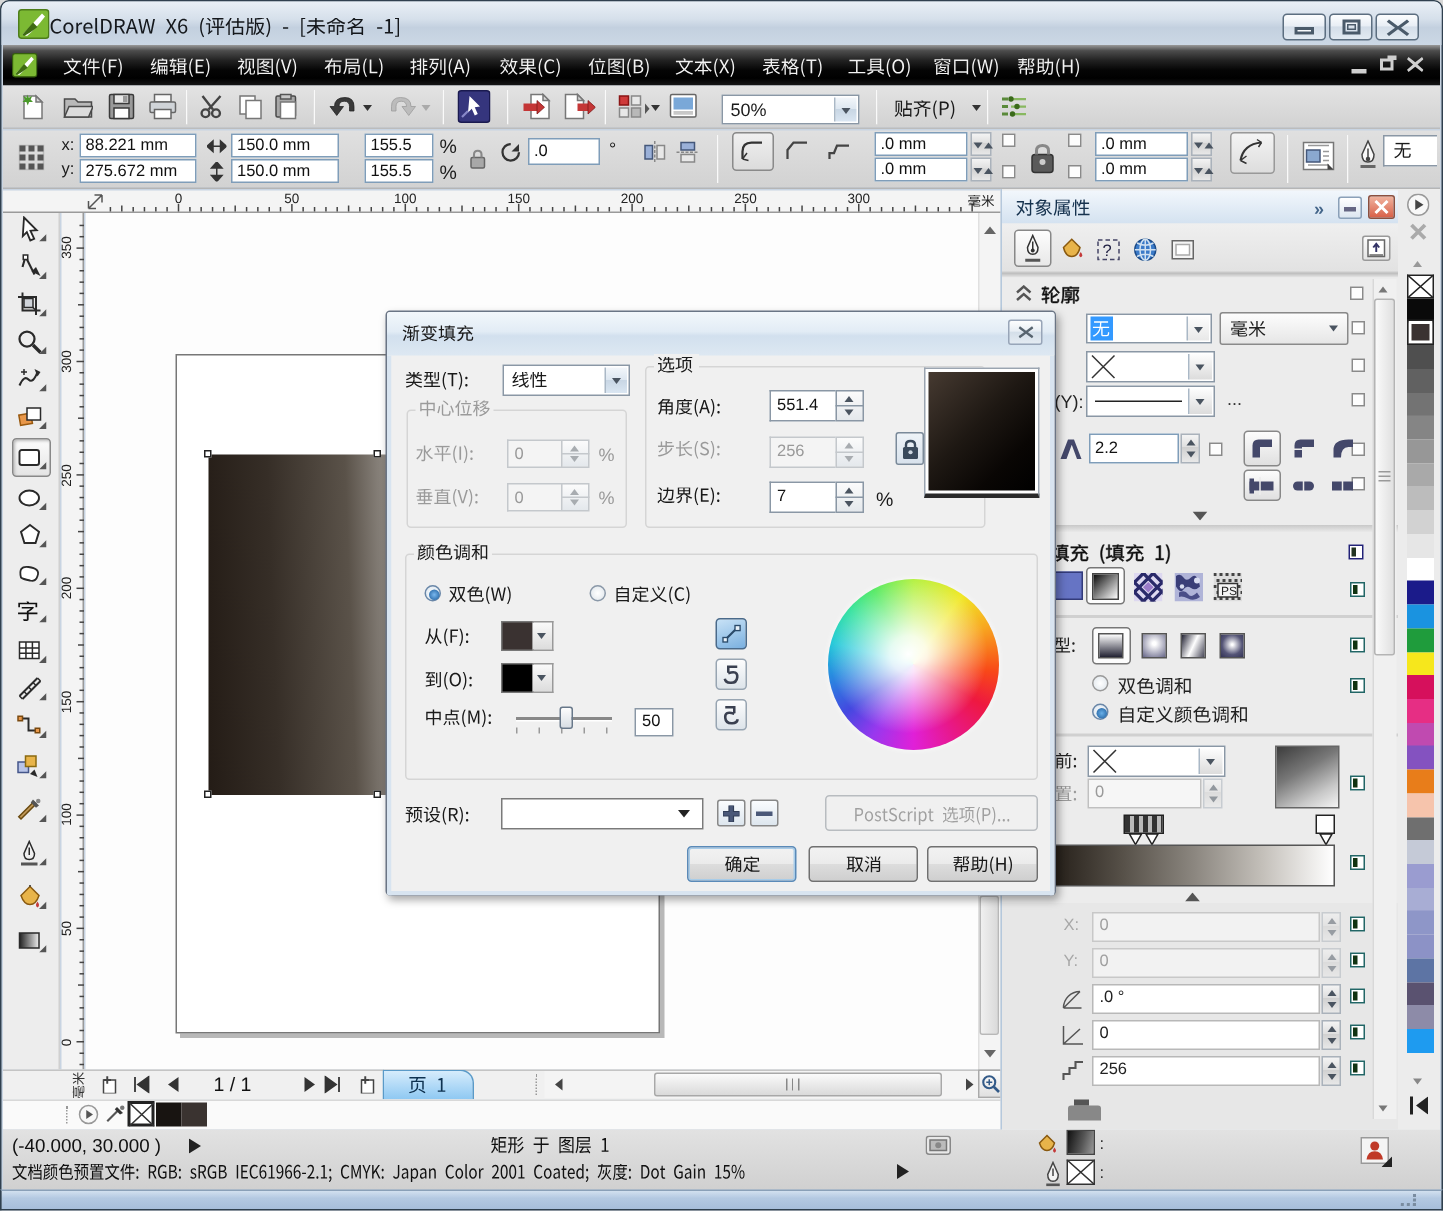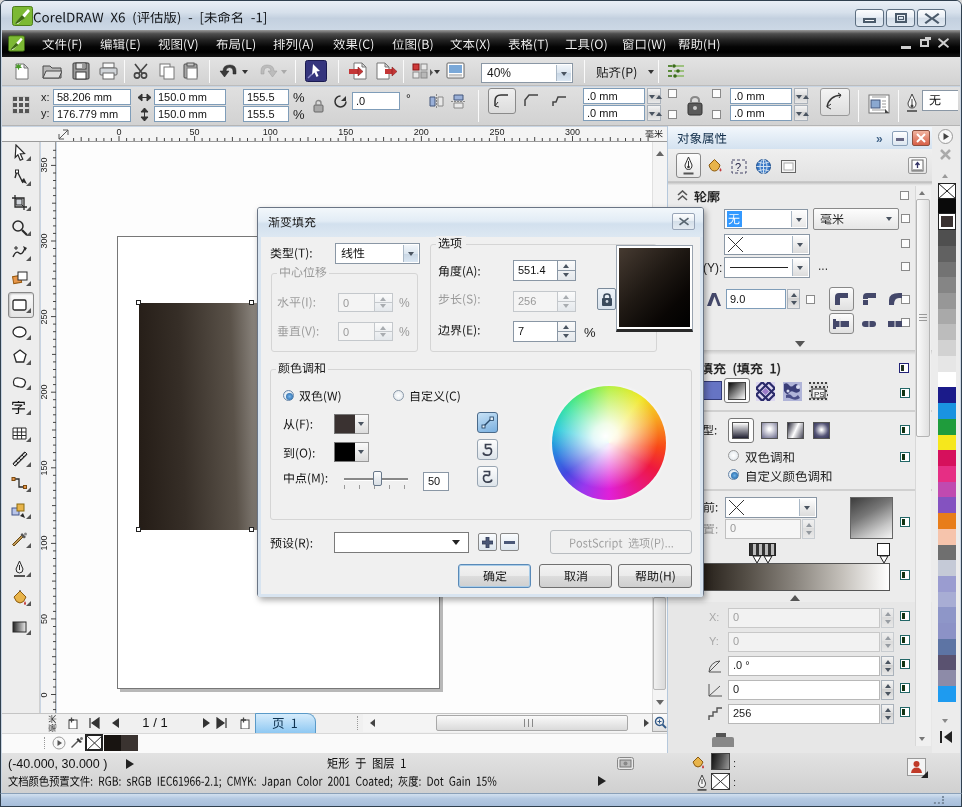--- a/index.html
+++ b/index.html
@@ -233,21 +233,21 @@
 <svg class="icon" style="left:446px;top:62px" width="20" height="18" viewBox="0 0 20 18">
     <rect x="1" y="1" width="17" height="15" rx="1" fill="#fff" stroke="#666"></rect>
     <rect x="3" y="3" width="13" height="8" fill="#7aa8d8"></rect>
     <rect x="3" y="12" width="13" height="2.5" fill="#c8c8c8"></rect>
   </svg>
 <div class="combo" style="left:481px;top:63px;width:92px;height:20px">
     <div class="cbtn">
       <div class="arr-d" style="left:4px;top:7px"></div>
     </div>
   </div>
-<div class="abs" style="left:487px;top:66px;font-size:12px">40%</div>
+<div class="abs" style="left:487px;top:66px;font-size:12px">50%</div>
 <div class="tb-sep" style="left:584px;top:60px;height:23px"></div>
 <svg class="cj " style="position:absolute;left:596px;top:67.0px;" width="41.4" height="12.5" preserveAspectRatio="none" viewBox="0 -790 3309 1000" fill="#1a1a1a">
     <use href="#u8d34" x="0"></use>
     <use href="#u9f50" x="1000"></use>
     <use href="#u28" x="2000"></use>
     <use href="#u50" x="2338"></use>
     <use href="#u29" x="2971"></use>
   </svg>
 <div class="arr-d" style="left:648px;top:70px;border-top-color:#333"></div>
 <div class="tb-sep" style="left:658px;top:60px;height:23px"></div>
@@ -266,22 +266,22 @@
     <rect x="13" y="1" width="4" height="4" fill="#555"></rect>
     <rect x="1" y="7" width="4" height="4" fill="#555"></rect>
     <rect x="7" y="7" width="4" height="4" fill="#555"></rect>
     <rect x="13" y="7" width="4" height="4" fill="#555"></rect>
     <rect x="1" y="13" width="4" height="4" fill="#555"></rect>
     <rect x="7" y="13" width="4" height="4" fill="#555"></rect>
     <rect x="13" y="13" width="4" height="4" fill="#555"></rect>
   </svg>
 <div class="abs" style="left:41px;top:91px;font-size:11px">x:</div>
 <div class="abs" style="left:41px;top:107px;font-size:11px">y:</div>
-<div class="field" style="left:53px;top:89px;width:78px;height:16px">58.206 mm</div>
-<div class="field" style="left:53px;top:106px;width:78px;height:16px">176.779 mm</div>
+<div class="field" style="left:53px;top:89px;width:78px;height:16px">88.221 mm</div>
+<div class="field" style="left:53px;top:106px;width:78px;height:16px">275.672 mm</div>
 <svg class="icon" style="left:138px;top:92px" width="13" height="11" viewBox="0 0 13 11">
     <path d="M0 5.5 h13 M0 5.5 l4 -3.5 v7 z M13 5.5 l-4 -3.5 v7 z" stroke="#333" fill="#333"></path>
   </svg>
 <svg class="icon" style="left:139px;top:108px" width="11" height="13" viewBox="0 0 11 13">
     <path d="M5.5 0 v13 M5.5 0 l-3.5 4 h7 z M5.5 13 l-3.5 -4 h7 z" stroke="#333" fill="#333"></path>
   </svg>
 <div class="field" style="left:154px;top:89px;width:72px;height:16px">150.0 mm</div>
 <div class="field" style="left:154px;top:106px;width:72px;height:16px">150.0 mm</div>
 <div class="field" style="left:243px;top:89px;width:46px;height:16px">155.5</div>
 <div class="field" style="left:243px;top:106px;width:46px;height:16px">155.5</div>
@@ -974,21 +974,21 @@
 <div class="combo" style="left:724px;top:257px;width:86px;height:21px">
     <div class="cbtn" style="width:16px;background:linear-gradient(#fdfdfd,#dcdcdc)">
       <div class="arr-d" style="left:4px;top:7px"></div>
     </div>
   </div>
 <div class="abs" style="left:730px;top:267px;width:58px;height:1px;background:#222"></div>
 <div class="abs" style="left:818px;top:259px;font-size:12px;color:#333">...</div>
 <svg class="icon" style="left:705px;top:291px" width="18" height="17" viewBox="0 0 18 17">
     <path d="M2 15 L7 2 h4 L16 15 h-3 L9.5 5.5 L6 15 Z" fill="#44486a"></path>
   </svg>
-<div class="field" style="left:726px;top:289px;width:60px;height:20px;line-height:16px">9.0</div>
+<div class="field" style="left:726px;top:289px;width:60px;height:20px;line-height:16px">2.2</div>
 <div class="spinbtn" style="left:787px;top:289px;width:13px;height:20px">
     <div class="arr-u" style="left:3px;top:3px"></div>
     <div class="arr-d" style="left:3px;top:11px"></div>
   </div>
 <div class="checkbox" style="left:806px;top:295px"></div>
 <div class="abs" style="left:829px;top:287px;width:25px;height:24px;border:1px solid #888;border-radius:3px;background:linear-gradient(#fcfcfc,#e0e0e0)"></div>
 <svg class="icon" style="left:833px;top:291px" width="17" height="16" viewBox="0 0 17 16">
     <path d="M2 14 V6 Q2 2 6 2 H15 V7 H7 V14 Z" fill="#44486a"></path>
   </svg>
 <svg class="icon" style="left:861px;top:291px" width="17" height="16" viewBox="0 0 17 16">

